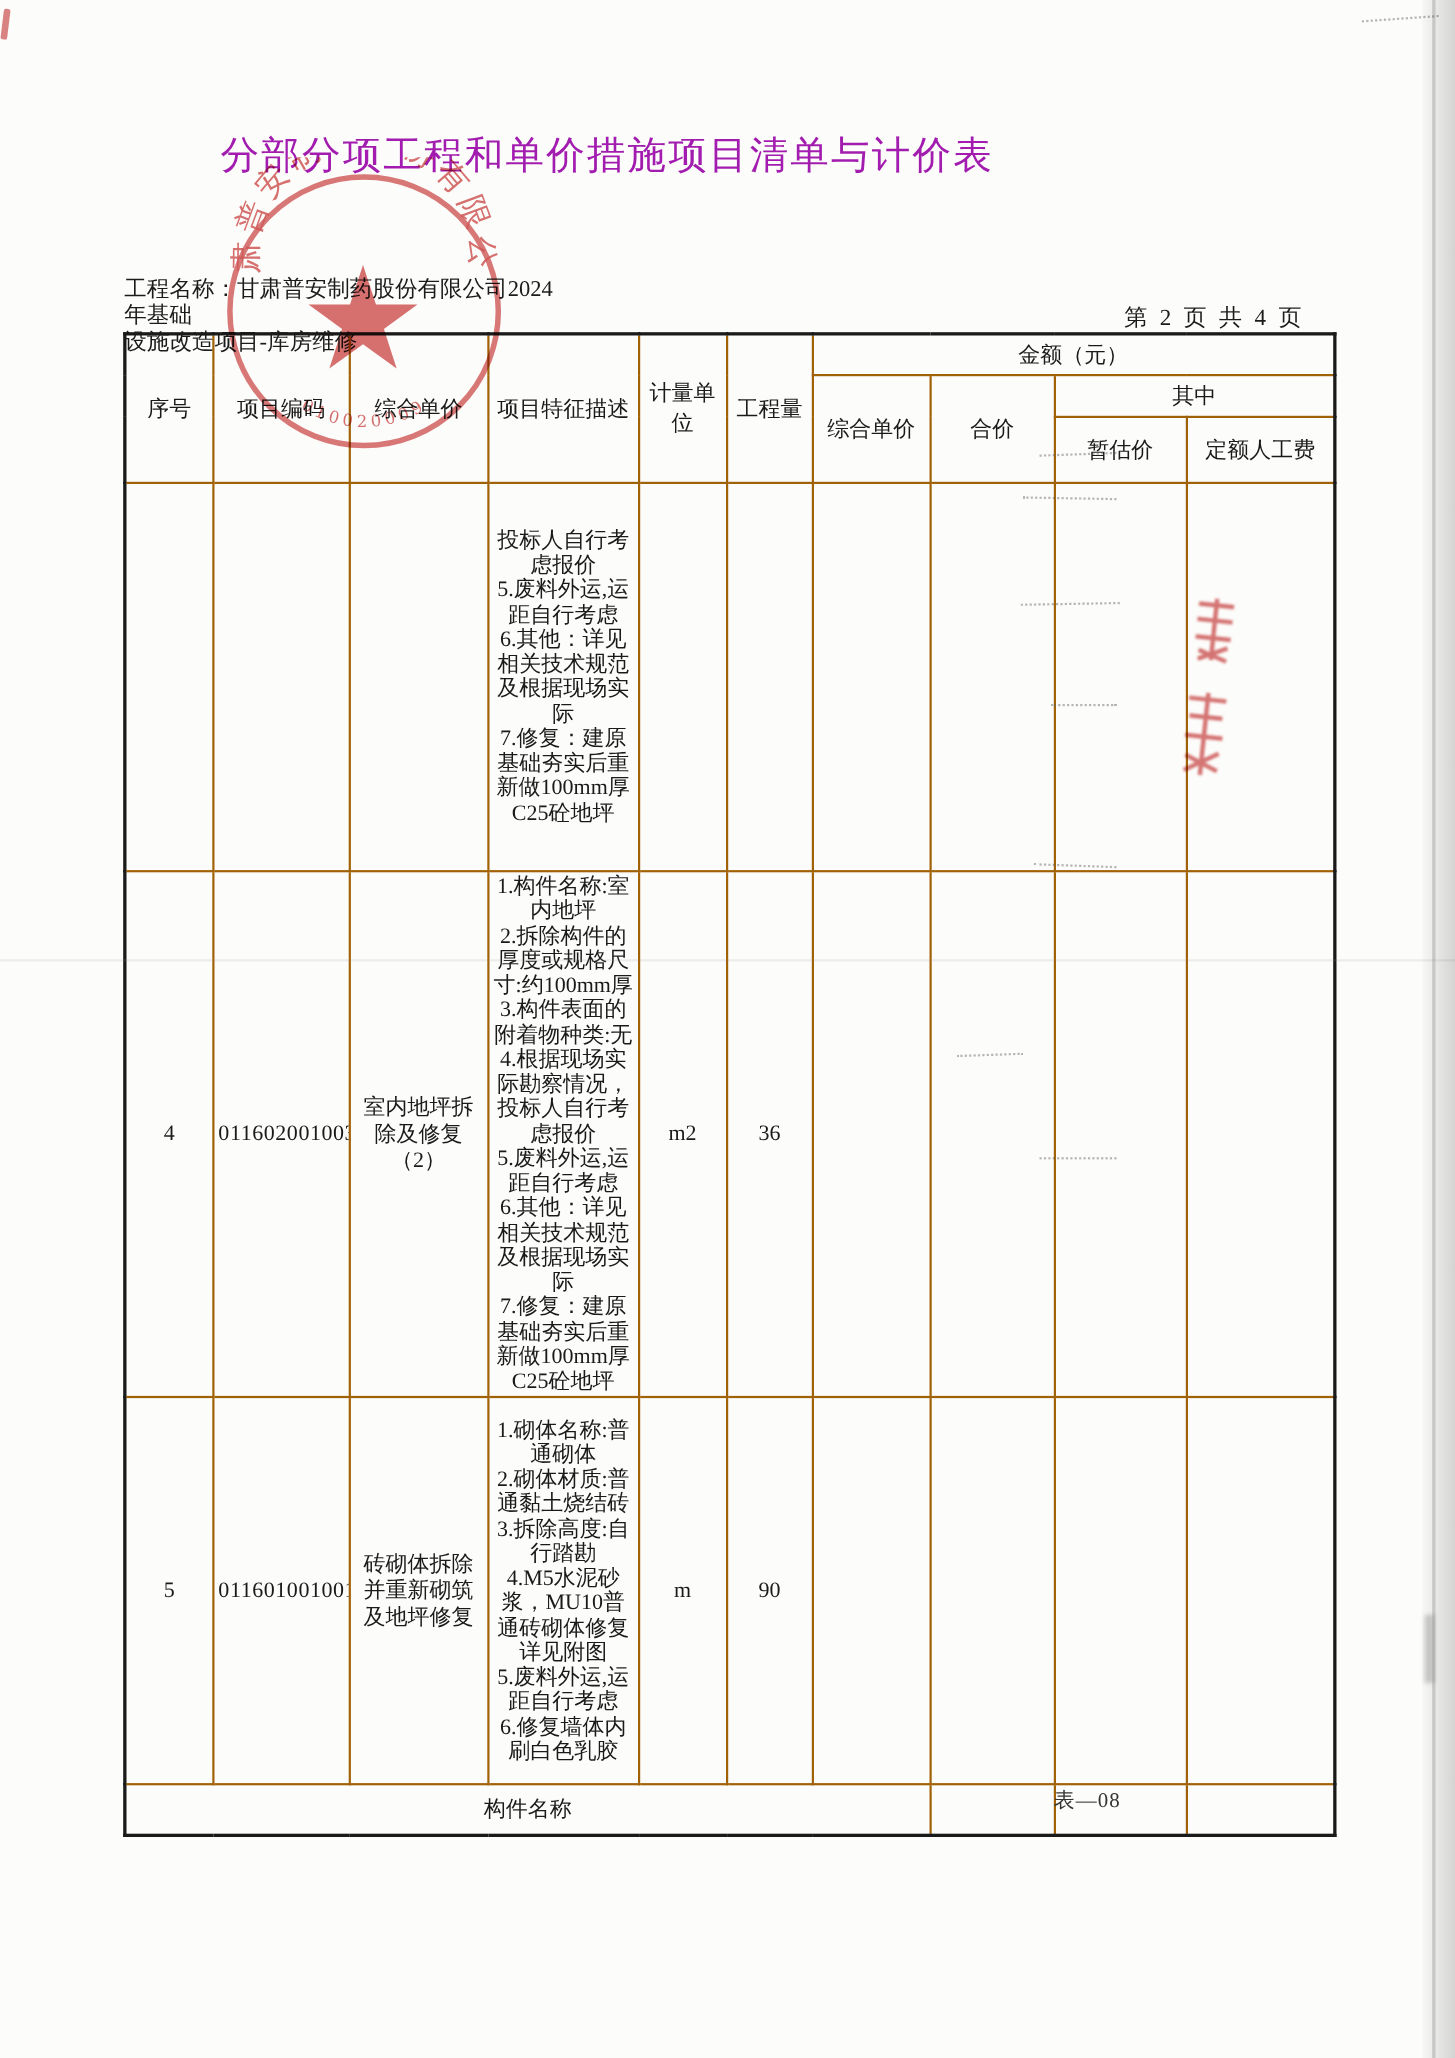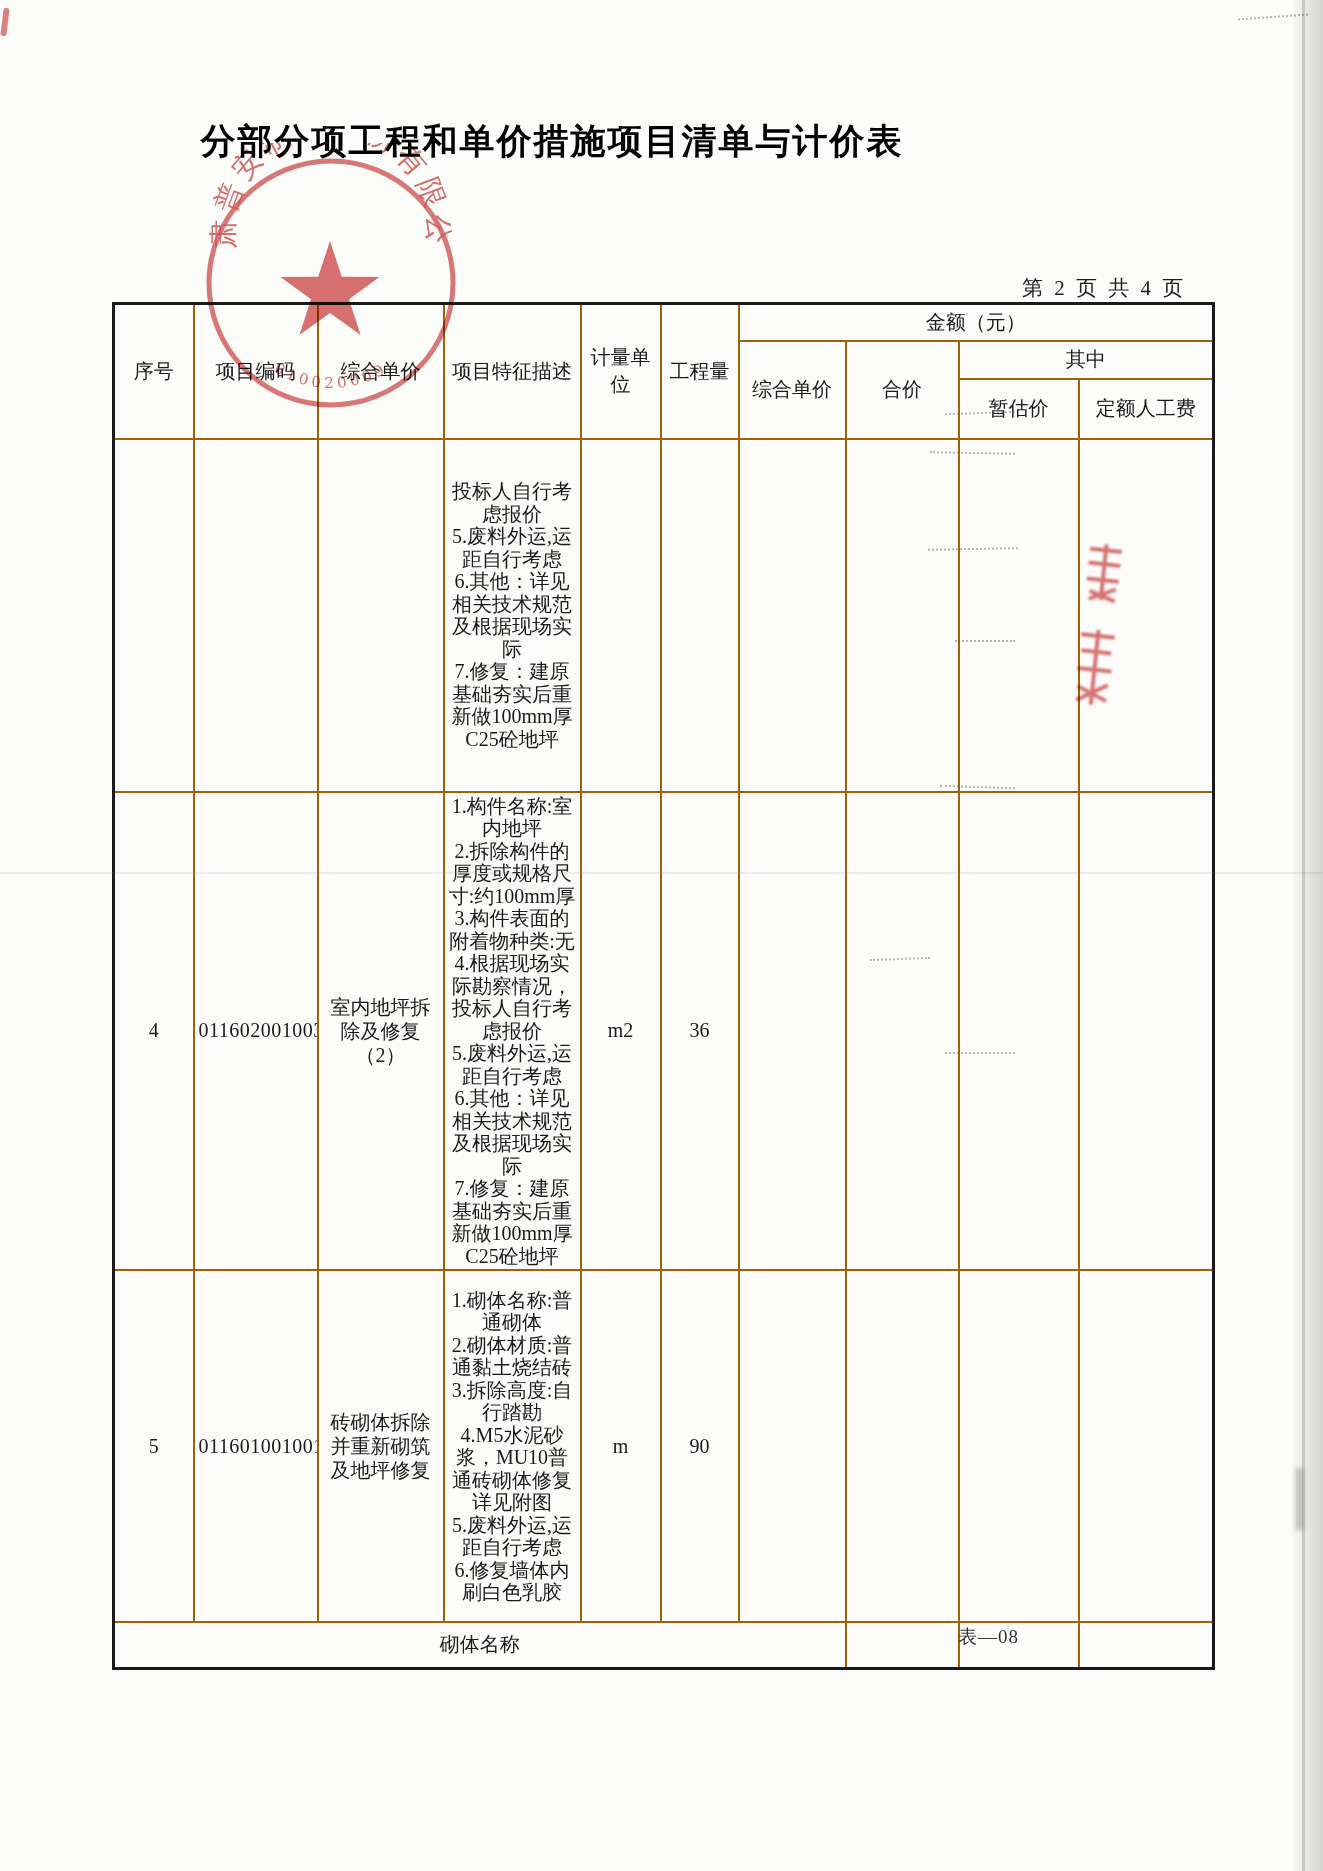--- a/index.html
+++ b/index.html
@@ -4,22 +4,22 @@
 <style>
   html,body{margin:0;padding:0;background:#9a9a98;}
   .page{
     position:relative;width:1323px;height:1871px;margin:0 auto;
     background:#fcfcfa;overflow:hidden;
     font-family:"Liberation Serif","DejaVu Serif",serif;color:#161616;
   }
   
   .doc-title{
     position:absolute;left:112px;top:118px;width:880px;
-    text-align:center;font-size:35px;font-weight:bold;letter-spacing:2px;
-    color:#000000;
+    text-align:center;font-size:35px;font-weight:normal;letter-spacing:2px;
+    color:#a21caf;
   }
   .info-block{
     position:absolute;top:251px;font-size:20.5px;line-height:24px;
     white-space:pre-line;color:#1b1b1b;
   }
   .info-left{left:113px;width:408px;}
   .info-mid{left:508px;width:440px;}
   .page-no{
     position:absolute;left:1022px;top:274px;font-size:21px;letter-spacing:3px;color:#1b1b1b;
   }
@@ -68,20 +68,22 @@
   }
   .paper-line{position:absolute;left:1302px;top:0;width:3px;height:100%;background:rgba(80,80,80,.22);}
   .edge-blob{position:absolute;left:1295px;top:1468px;width:9px;height:62px;background:rgba(100,100,100,.30);filter:blur(2px);}
 </style>
 </head>
 <body>
 
 <div class="page">
 
   <div class="doc-title">分部分项工程和单价措施项目清单与计价表</div>
+  <div class="info-block info-left">工程名称：甘肃普安制药股份有限公司2024年基础
+设施改造项目-库房维修</div>
   <div class="page-no">第 2 页  共 4 页</div>
 
   <table class="boq">
     <colgroup>
       <col style="width:80px">
         <col style="width:124px">
         <col style="width:126px">
       <col style="width:137px">
         <col style="width:80px">
         <col style="width:78px">
@@ -157,21 +159,21 @@
 6.修复墙体内刷白色乳胶</td>
       <td>m</td>
       <td>90</td>
       <td></td>
       <td></td>
       <td></td>
       <td></td>
     </tr>
 
     <tr style="height:46px">
-      <td colspan="7" class="subtotal-cell">砌体名称</td>
+      <td colspan="7" class="subtotal-cell">构件名称</td>
       <td></td>
       <td></td>
       <td></td>
     </tr>
   </tbody>
     </table>
 
   <div class="form-no">表—08</div>
 
   <svg class="seal" viewBox="0 0 262 292">

